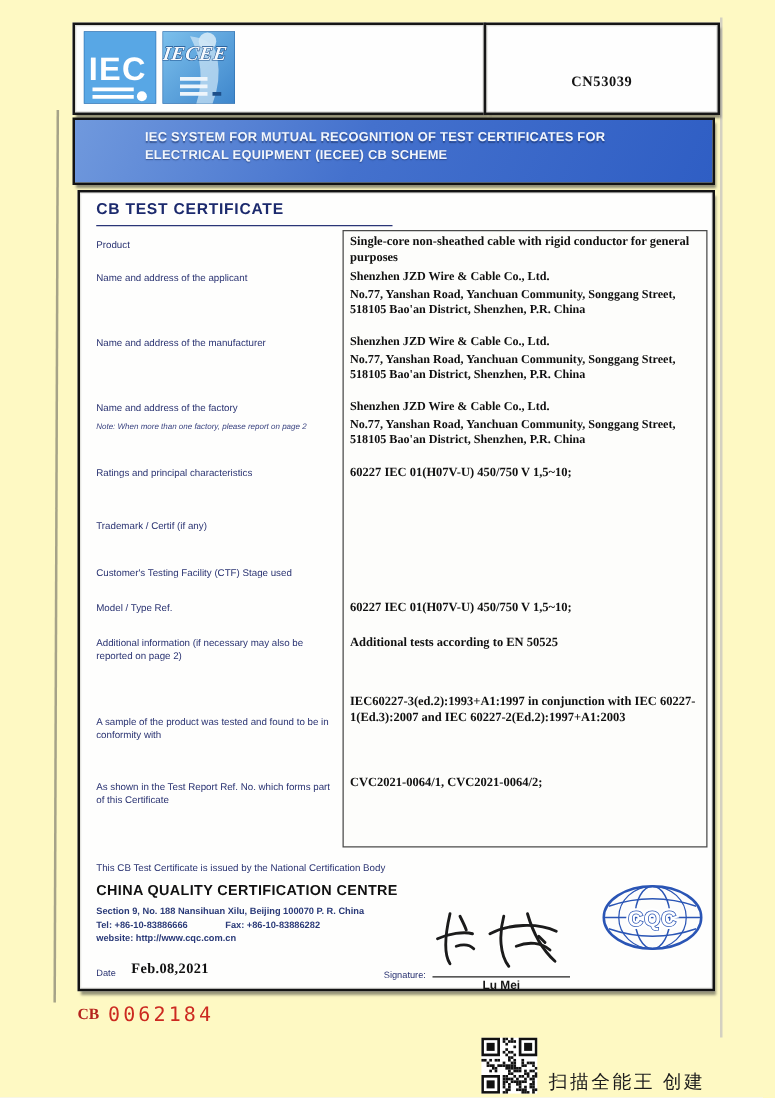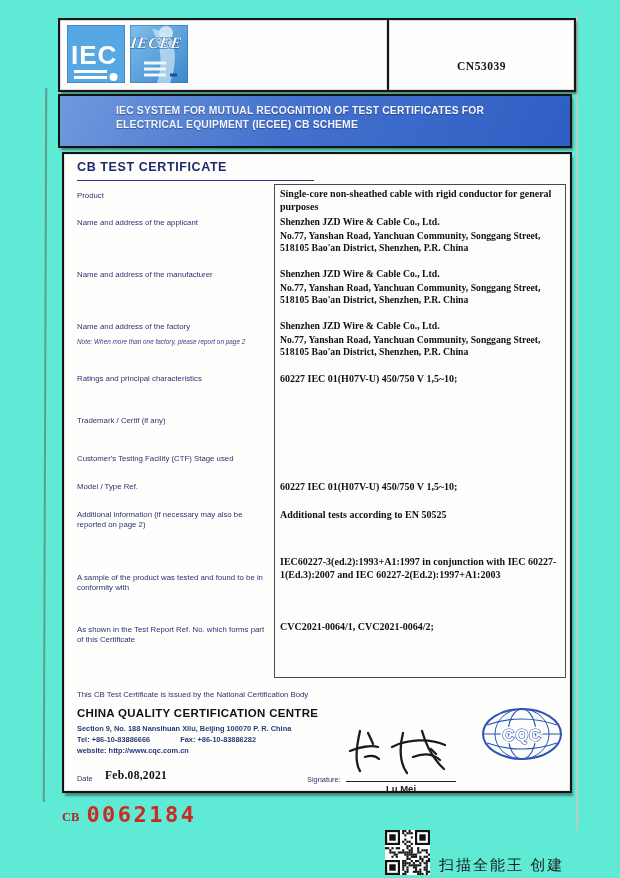--- a/index.html
+++ b/index.html
@@ -1,17 +1,17 @@
 <!DOCTYPE html>
 <html><head>
 <meta charset="utf-8">
 <style>
   html,body{margin:0;padding:0;}
   body{width:620px;height:878px;background:#ecebe7;font-family:"Liberation Sans",sans-serif;-webkit-font-smoothing:antialiased;}
-  #page{position:relative;width:620px;height:878px;overflow:hidden;background:#5eead4;}
+  #page{position:relative;width:620px;height:878px;overflow:hidden;background:#fef9c3;}
 
   
   .scan-edge-left{position:absolute;left:44px;top:88px;width:2px;height:714px;background:#5d5d58;opacity:.55;transform:rotate(.2deg);}
   .scan-edge-right{position:absolute;left:576px;top:14px;width:2px;height:816px;background:#c9c7c1;opacity:.8;}
 
   .boxed{background:#fefefe;border:2px solid #161616;box-shadow:2px 3px 2px -1px rgba(50,50,48,.55), inset 0 0 0 1px #dcdcd8;}
 
   
   #hdr-left{position:absolute;left:58px;top:18px;width:327px;height:70px;}
   .logo{position:absolute;top:5px;width:58px;height:58px;}
@@ -52,21 +52,21 @@
   #sig-draw{position:absolute;left:281px;top:572px;width:112px;height:50px;}
   #sig-label{position:absolute;left:243px;top:621px;font-size:7.4px;color:#2a3372;}
   #sig-line{position:absolute;left:282px;top:627px;width:110px;border-top:1.5px solid #222;}
   #sig-name{position:absolute;left:282px;top:629px;width:110px;text-align:center;font-size:9.5px;font-weight:bold;color:#161616;}
   #date-label{position:absolute;left:13px;top:620px;font-size:7.4px;color:#2a3372;}
   #date-value{position:absolute;left:41px;top:615px;font-family:"Liberation Serif",serif;font-weight:bold;font-size:11.5px;color:#101010;letter-spacing:.3px;}
 
   
   #cb-line{position:absolute;left:62px;top:802px;display:flex;align-items:flex-end;}
   #cb-prefix{font-family:"Liberation Serif",serif;font-size:12.5px;font-weight:bold;color:#b5231d;margin-right:7px;padding-bottom:2px;}
-  #cb-number{font-family:"DejaVu Sans Mono",monospace;font-size:22px;font-weight:bold;color:#cc2a21;letter-spacing:2.5px;}
+  #cb-number{font-family:"DejaVu Sans Mono",monospace;font-size:16px;font-weight:normal;color:#cc2a21;letter-spacing:2.5px;}
   #qr-block{position:absolute;left:385px;top:830px;display:flex;align-items:flex-end;}
   #qr-code{width:45px;height:45px;}
   #scan-caption{margin-left:9px;font-size:15px;color:#1c1c1c;letter-spacing:2px;font-family:"Liberation Sans",sans-serif;white-space:nowrap;}
 </style>
 </head>
 <body>
 
 <div id="page">
   <div class="scan-edge-left"></div>
   <div class="scan-edge-right"></div>

